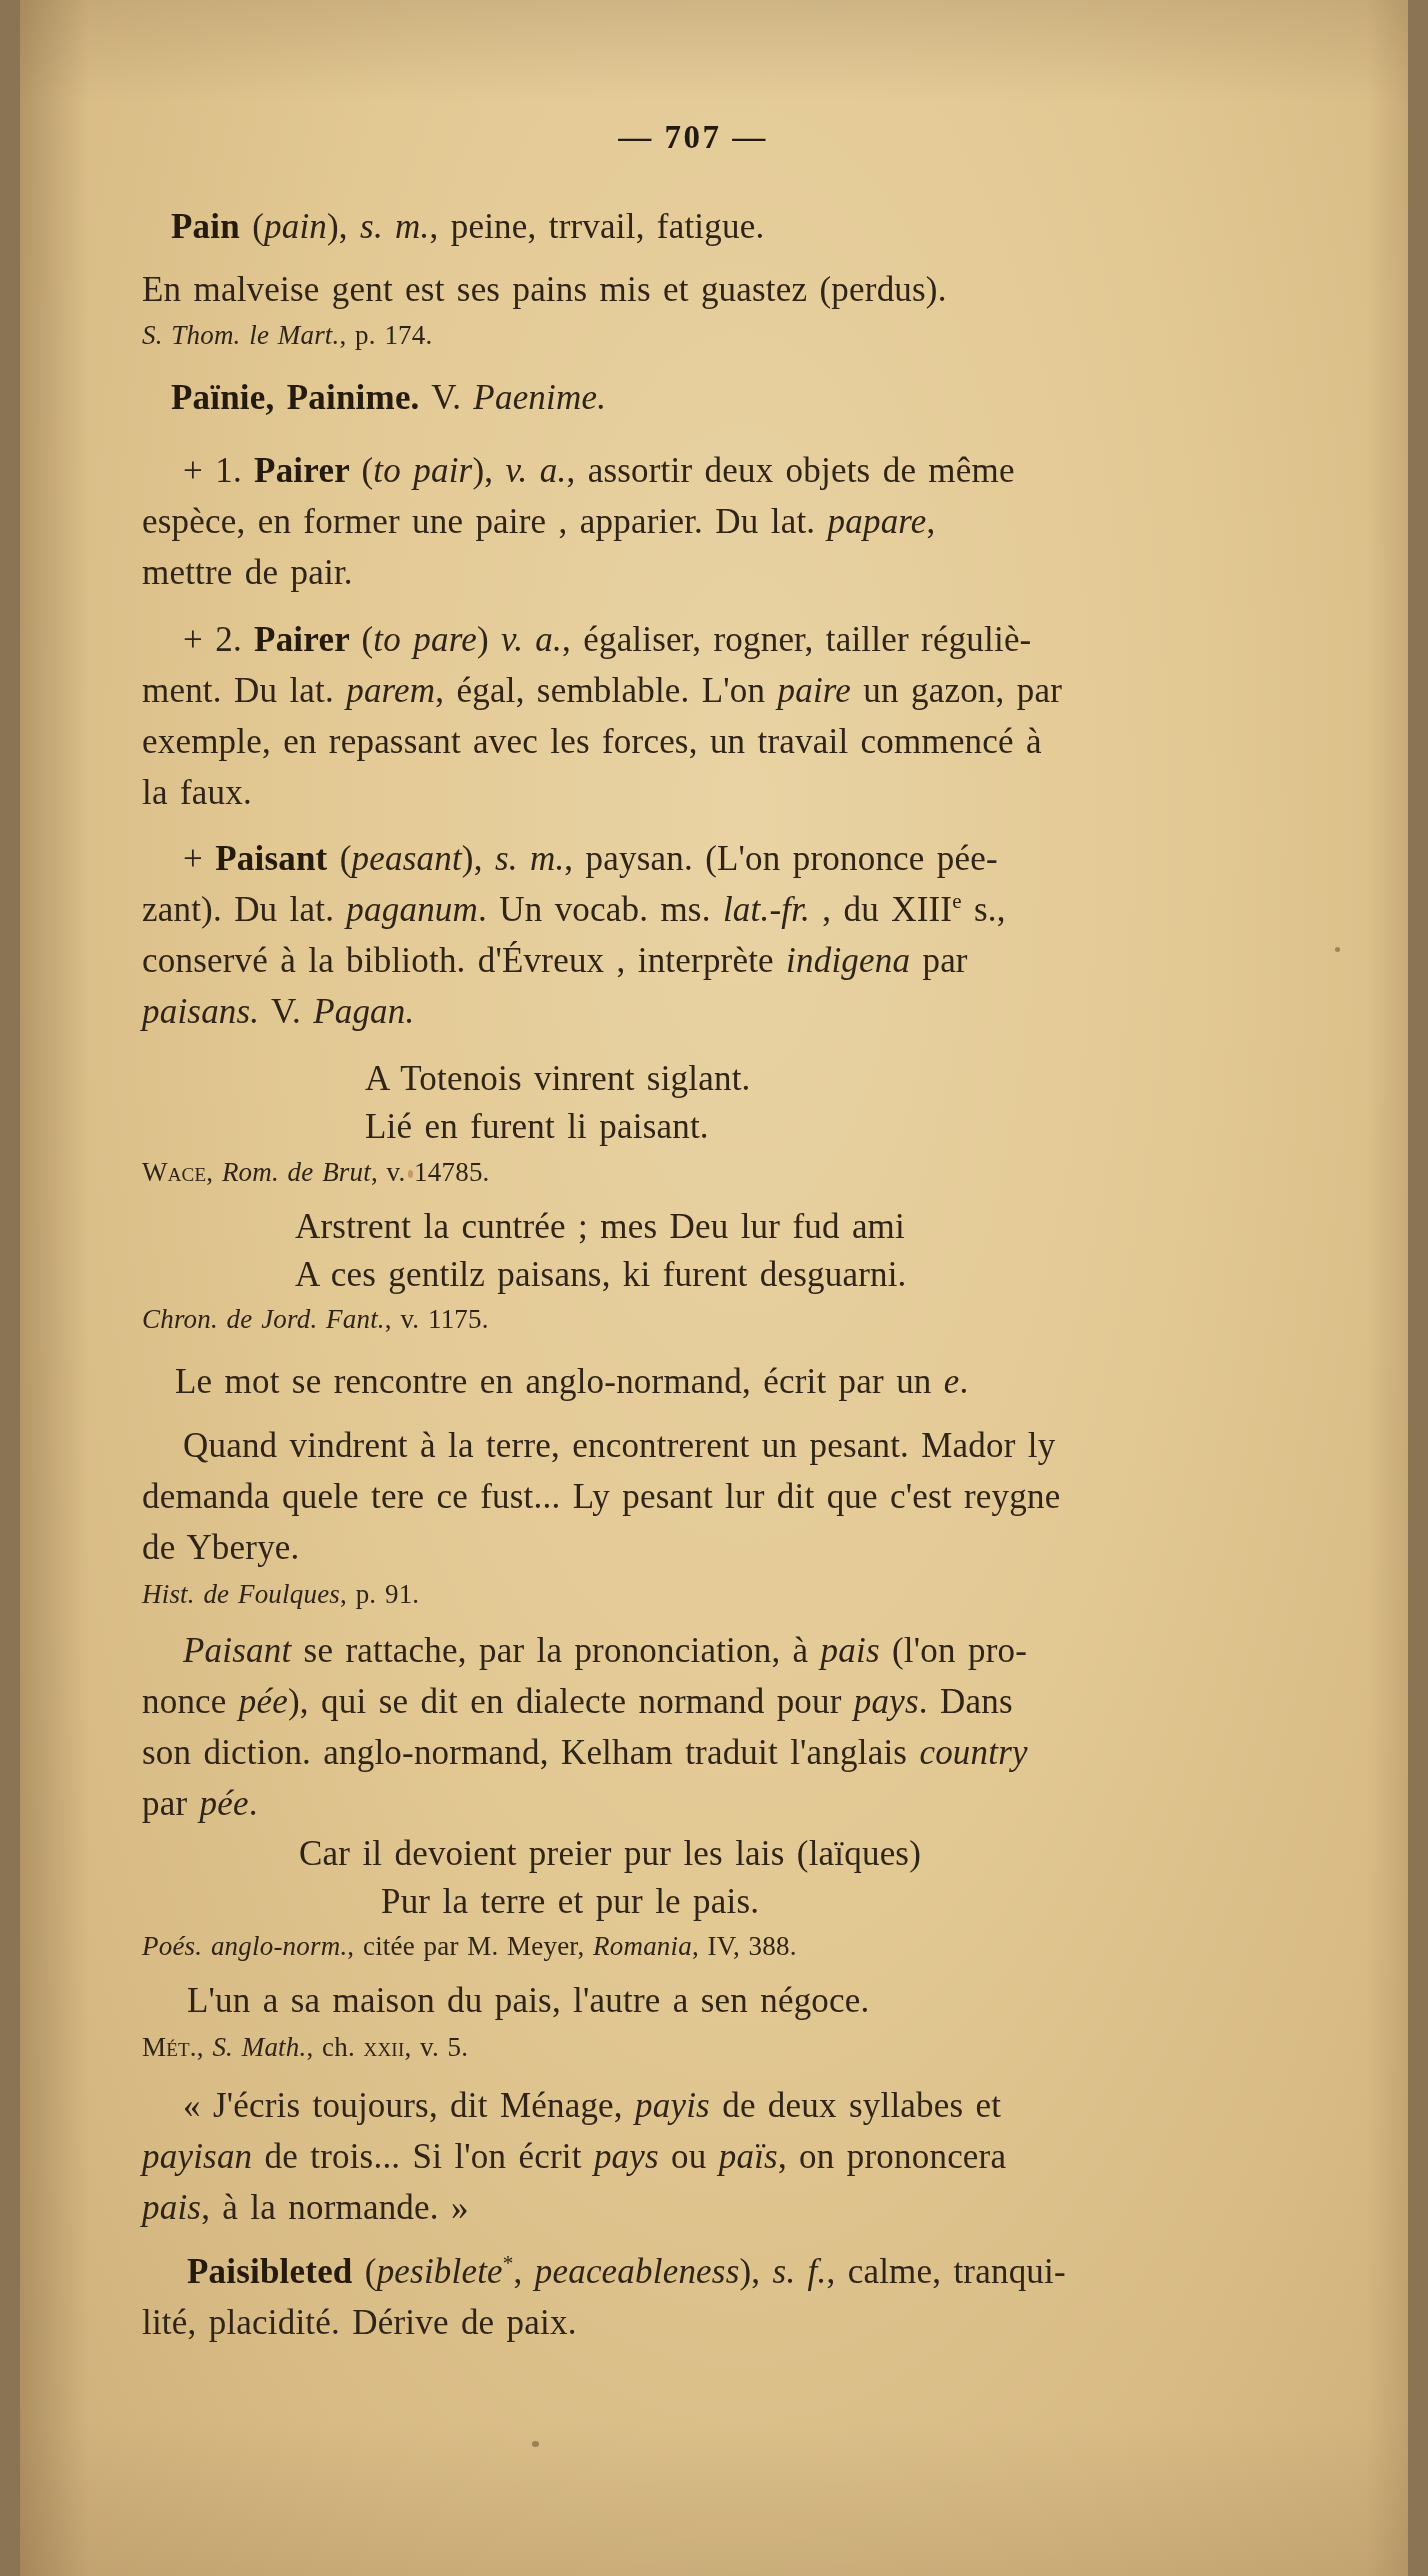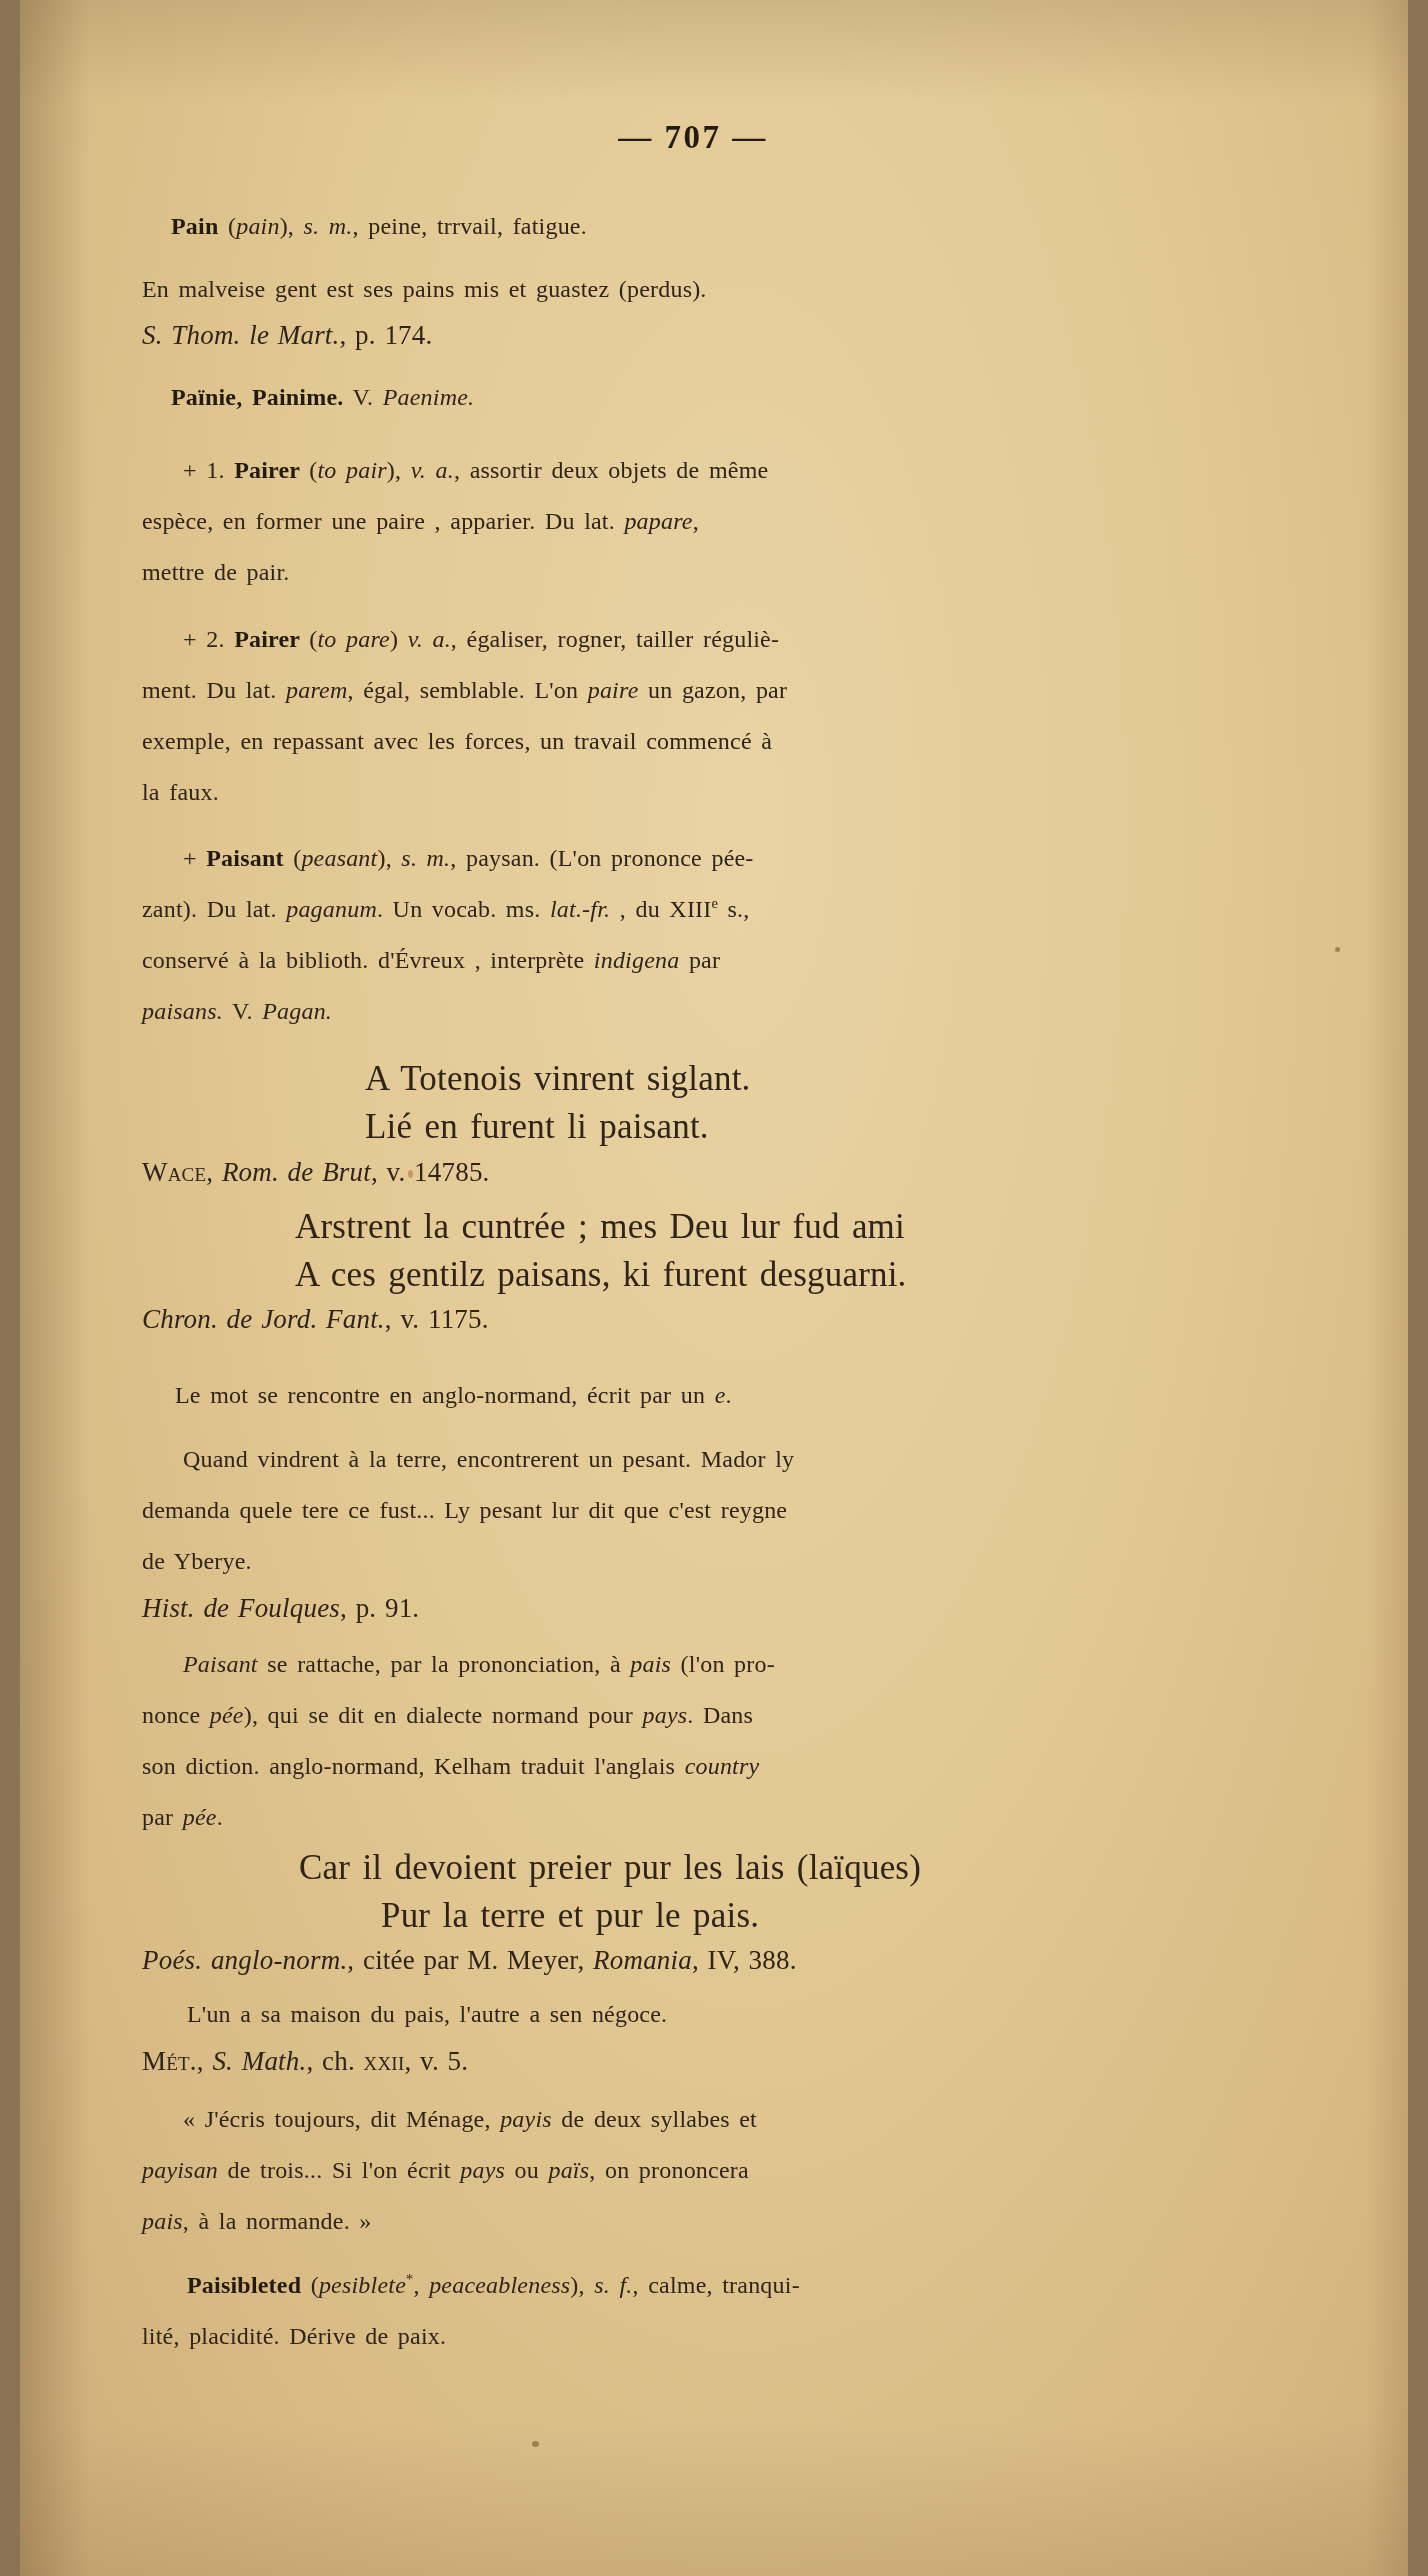--- a/index.html
+++ b/index.html
@@ -16,21 +16,21 @@
       radial-gradient(ellipse at 52% 32%, #e9d3a4 0%, #e2c893 45%, #d8bb85 75%, #cdae7a 100%);
     font-family:"Liberation Serif","DejaVu Serif",serif;
     color:#2f2417;
   }
   .content{position:absolute;left:122px;top:117px;width:1102px;}
   .pnum{
     text-align:center;font-size:33px;line-height:41px;letter-spacing:2.5px;
     color:#241b10;font-weight:bold;
   }
   .line{
-    font-size:24px;line-height:51px;white-space:nowrap;
+    font-size:35px;line-height:51px;white-space:nowrap;
     word-spacing:3.3px;letter-spacing:0.2px;
   }
   .verse .line{font-size:35px;line-height:48px;}
   .cite .line{font-size:27px;line-height:38px;word-spacing:1.7px;}
   .b{font-weight:bold;color:#241a0e;}
   .i{font-style:italic;}
   .sc{font-variant:small-caps;}
   .sup{font-size:60%;vertical-align:super;line-height:0;}
   .ind35{padding-left:29px;}
   .ind40{padding-left:33px;}
@@ -101,21 +101,21 @@
 
     <div class="verse" style="margin-top:11.6px">
       <div class="line v185"><span>Arstrent la cuntrée ; mes Deu lur fud ami</span></div>
       <div class="line v185"><span>A ces gentilz paisans, ki furent desguarni.</span></div>
     </div>
 
     <div class="cite" style="margin-top:1.7px;padding-right:53px">
       <div class="line"><span class="i">Chron. de Jord. Fant.</span><span>, v. 1175.</span></div>
     </div>
 
-    <div style="margin-top:32px">
+    <div style="margin-top:18px">
       <div class="line ind40"><span>Le mot se rencontre en anglo-normand, écrit par un </span><span class="i">e</span><span>.</span></div>
     </div>
 
     <div style="margin-top:13.2px">
       <div class="line ind50"><span>Quand vindrent à la terre, encontrerent un pesant. Mador ly</span></div>
       <div class="line"><span>demanda quele tere ce fust... Ly pesant lur dit que c'est reygne</span></div>
       <div class="line"><span>de Yberye.</span></div>
     </div>
 
     <div class="cite" style="margin-top:1.7px;padding-right:69px">

